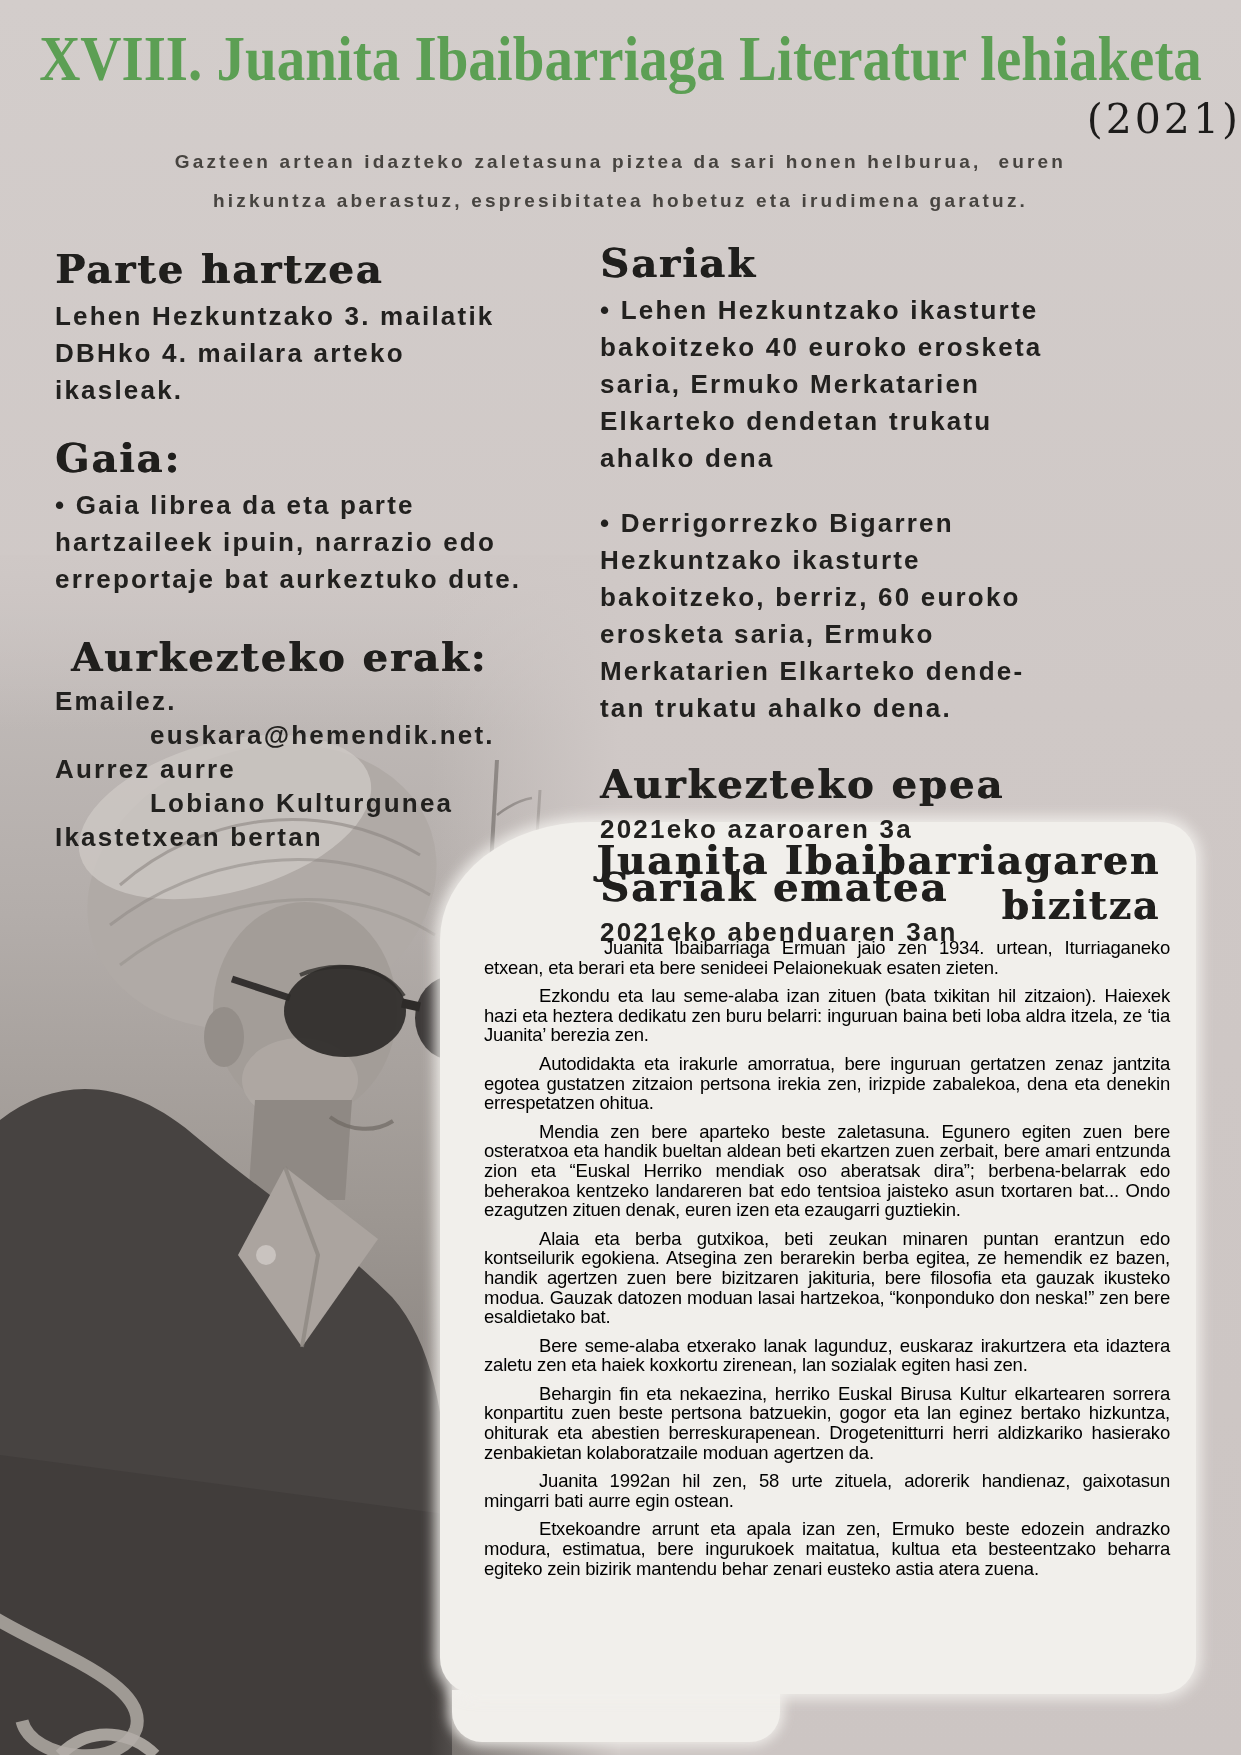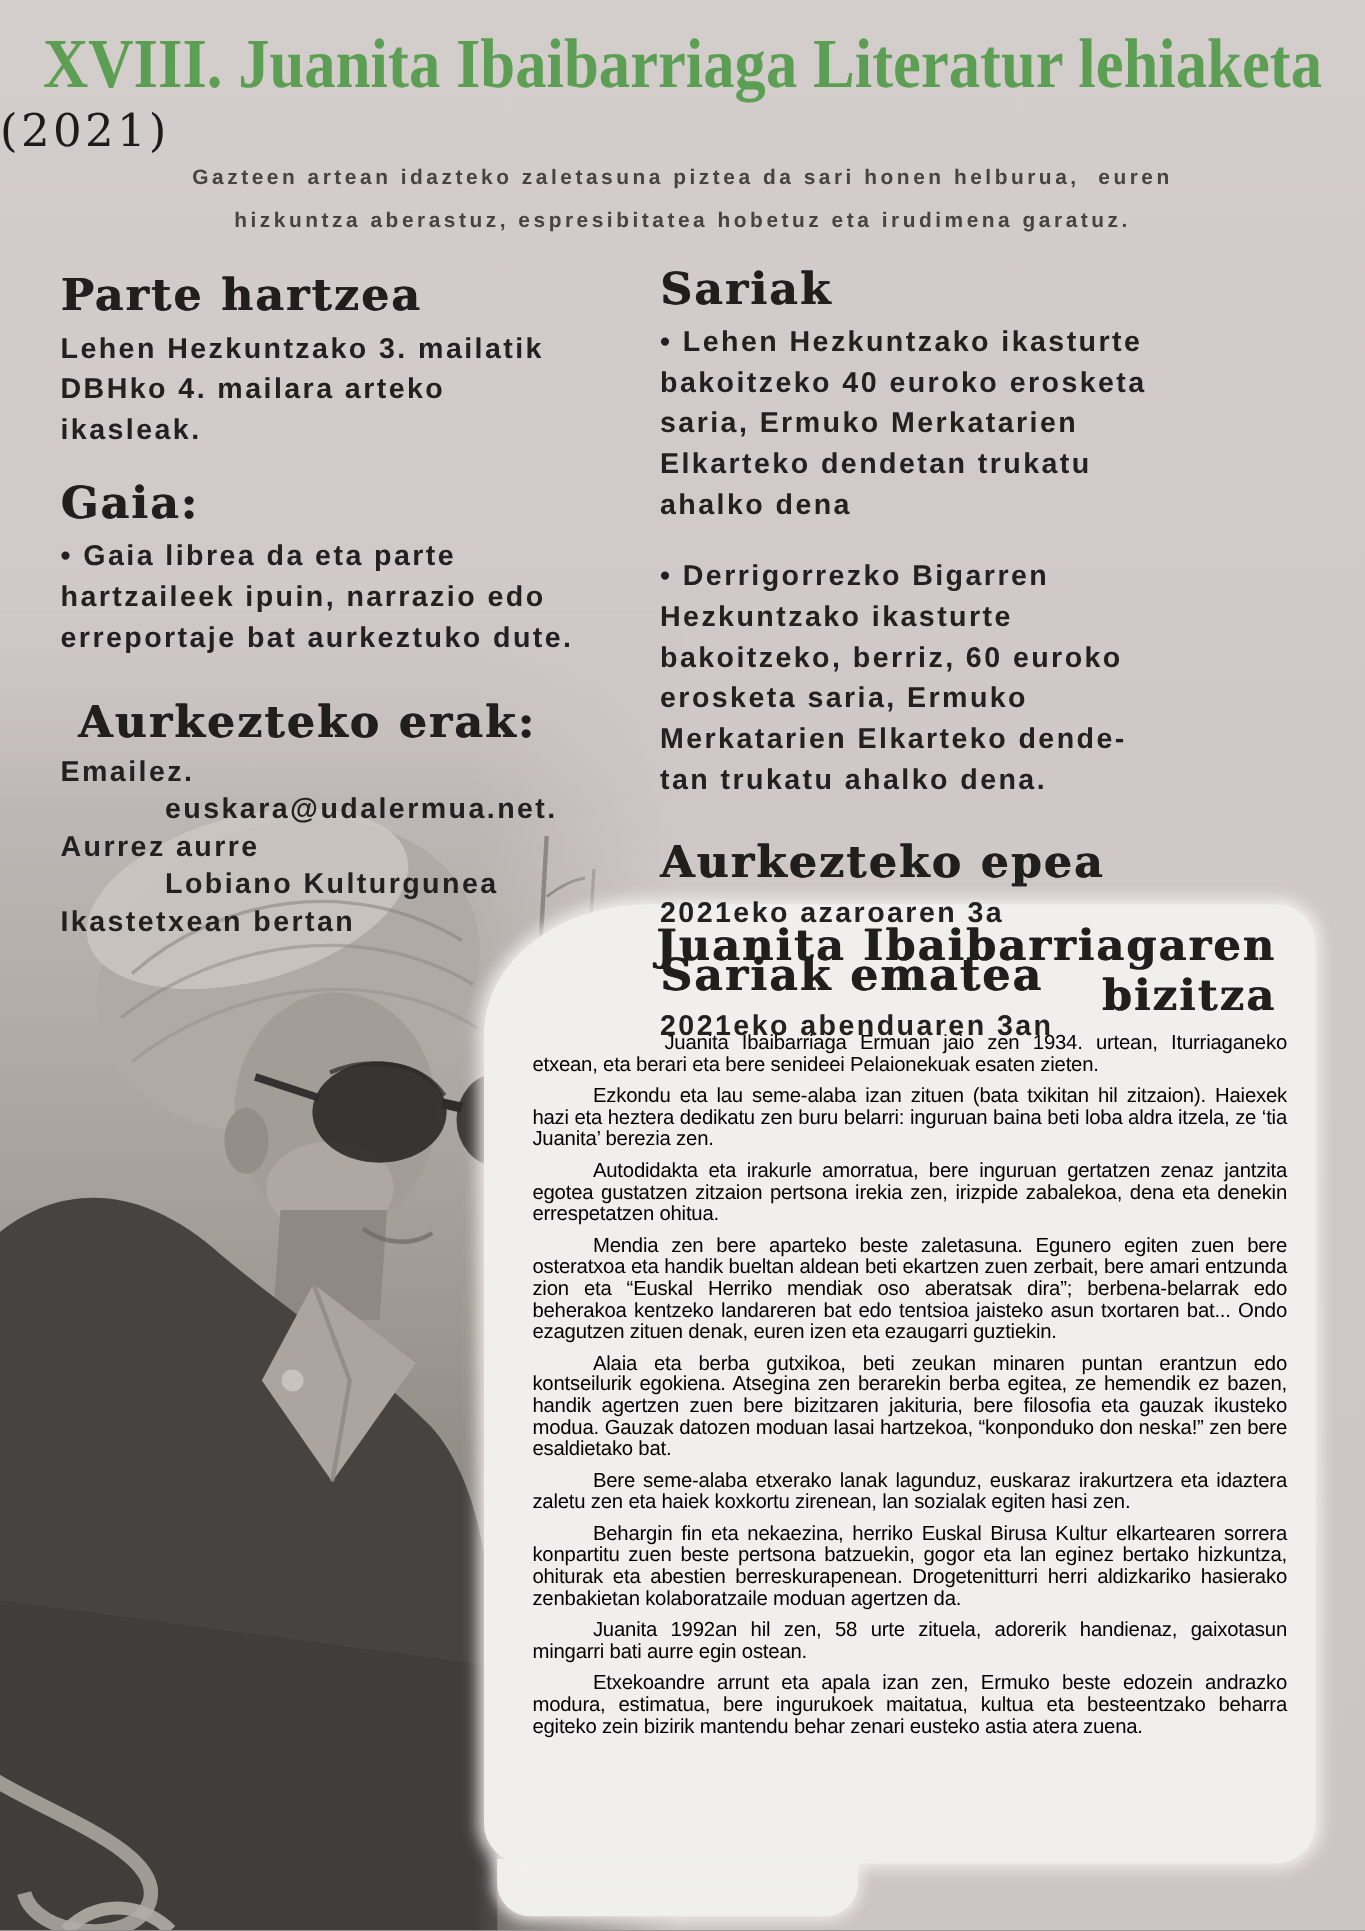--- a/index.html
+++ b/index.html
@@ -15,21 +15,21 @@
   .title{
     position:absolute;left:0;top:22px;width:100%;
     text-align:center;
     font-family:"Liberation Serif",serif;
     font-weight:bold;font-size:57px;letter-spacing:0px;
     transform:scale(1,1.12);transform-origin:top center;
     z-index:3;
   }
   .year{
     position:absolute;left:0;top:95px;width:100%;
-    text-align:left;
+    text-align:right;
     font-family:"DejaVu Serif",serif;
     font-size:41px;letter-spacing:3px;color:#1d1c1b;
     z-index:3;
   }
   .intro{
     position:absolute;left:0;top:142px;width:100%;
     text-align:center;
     font-size:19px;font-weight:bold;line-height:39px;letter-spacing:3.2px;
     color:#474440;white-space:pre-line;
     z-index:3;
@@ -159,21 +159,21 @@
 DBHko 4. mailara arteko
 ikasleak.</div>
 
     <div class="display mt26">Gaia:</div>
     <div class="colbody mt6">• Gaia librea da eta parte
 hartzaileek ipuin, narrazio edo
 erreportaje bat aurkeztuko dute.</div>
 
     <div class="display mt36">Aurkezteko erak:</div>
     <div class="sub-line mt4">Emailez.</div>
-    <div class="sub-line indented">euskara@udalermua.net.</div>
+    <div class="sub-line indented">euskara@hemendik.net.</div>
     <div class="sub-line">Aurrez aurre</div>
     <div class="sub-line indented">Lobiano Kulturgunea</div>
     <div class="sub-line">Ikastetxean bertan</div>
   </div>
 
   <div class="right-col">
     <div class="display">Sariak</div>
     <div class="colbody mt6">• Lehen Hezkuntzako ikasturte
 bakoitzeko 40 euroko erosketa
 saria, Ermuko Merkatarien

